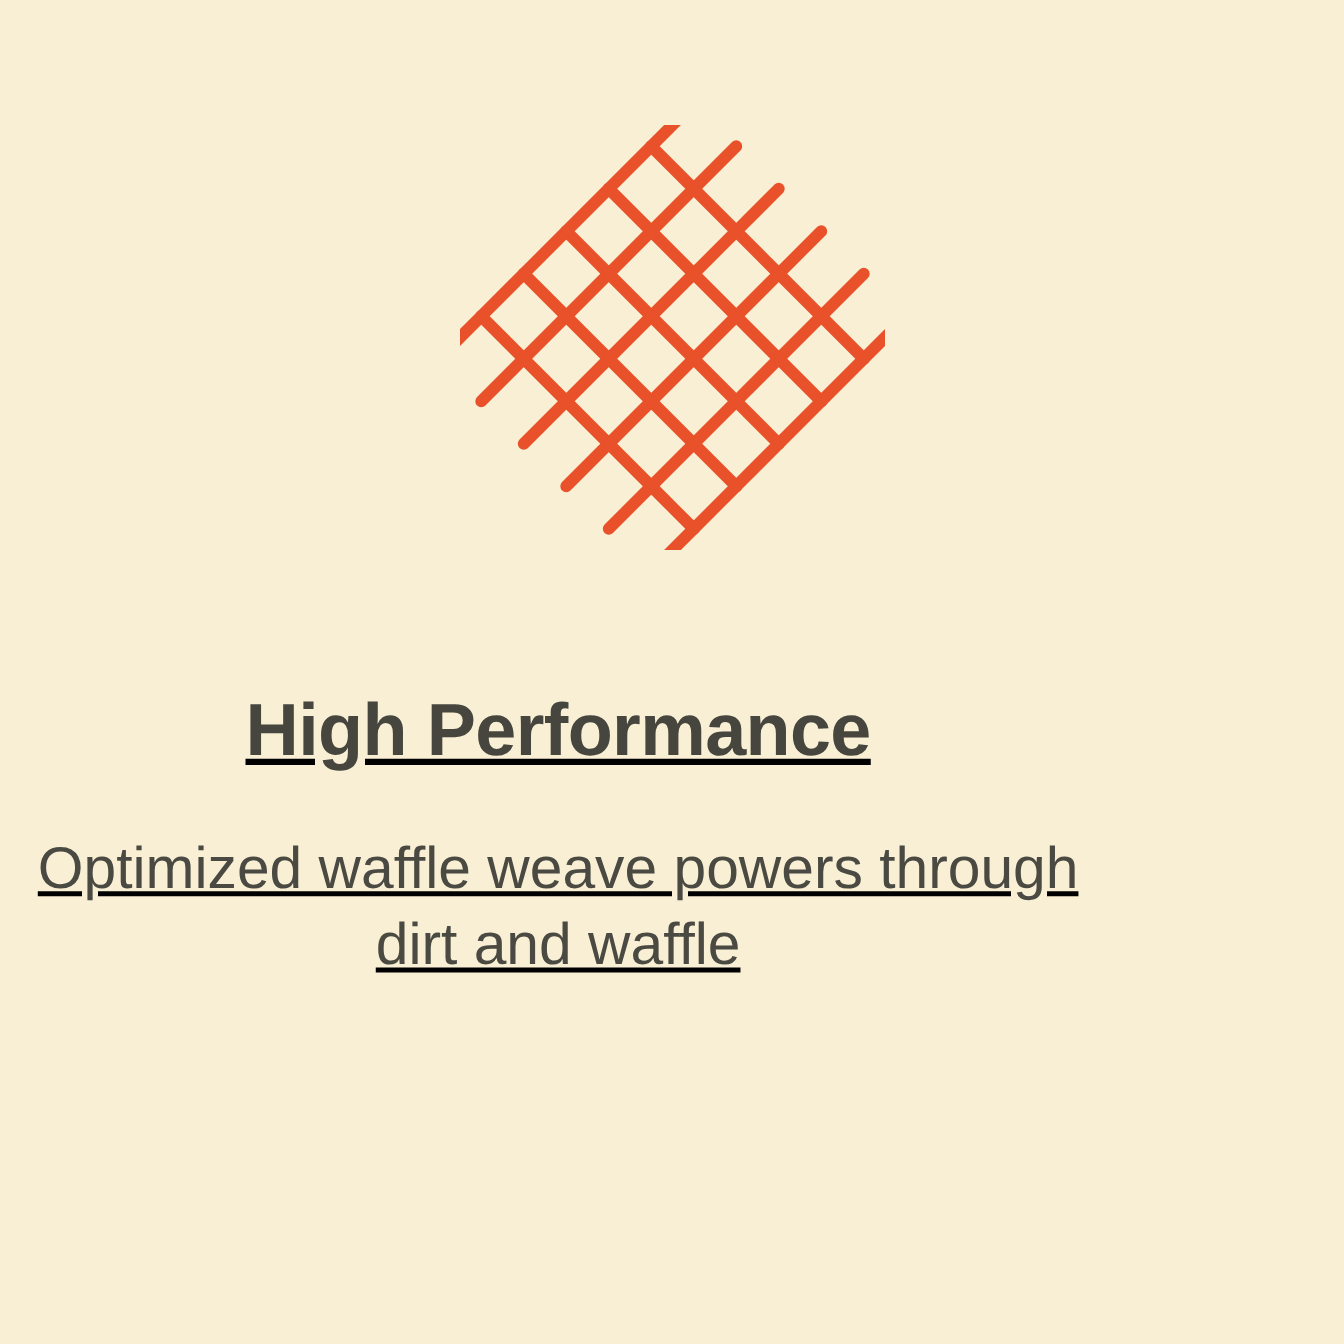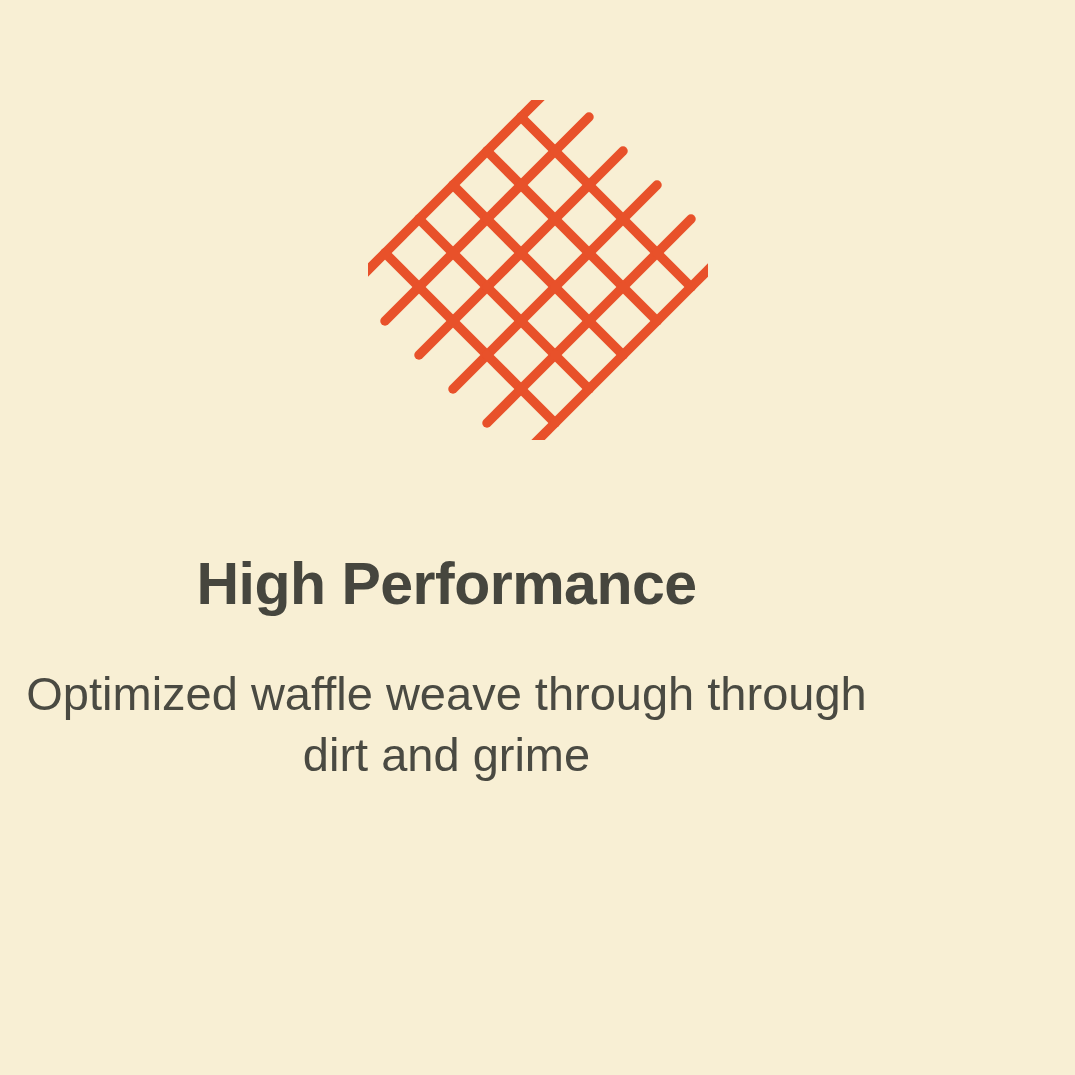--- a/index.html
+++ b/index.html
@@ -37,20 +37,21 @@
     display: block;
   }
   .text-block {
     position: absolute;
     left: 0;
     top: 552px;
     width: 893px;
     display: flex;
     flex-direction: column;
     align-items: center;
+    text-decoration: underline;
   }
   .title {
     font-family: "Liberation Sans", sans-serif;
     font-size: 59px;
     font-weight: 700;
     color: #46463E;
     letter-spacing: -0.5px;
     line-height: 1.1;
     margin: 0;
     text-align: center;
@@ -136,16 +137,16 @@
           <line x1="289.00" y1="153.00" x2="323.00" y2="119.00"></line>
           <line x1="289.00" y1="153.00" x2="323.00" y2="187.00"></line>
           <line x1="289.00" y1="221.00" x2="323.00" y2="187.00"></line>
           <line x1="323.00" y1="187.00" x2="357.00" y2="153.00"></line>
         </g>
     </svg>
   </div>
 
   <div class="text-block">
     <h1 class="title">High Performance</h1>
-    <p class="subtitle">Optimized waffle weave through through dirt and grime</p>
+    <p class="subtitle">Optimized waffle weave powers through dirt and waffle</p>
   </div>
 
 </div>
 
 </body></html>

